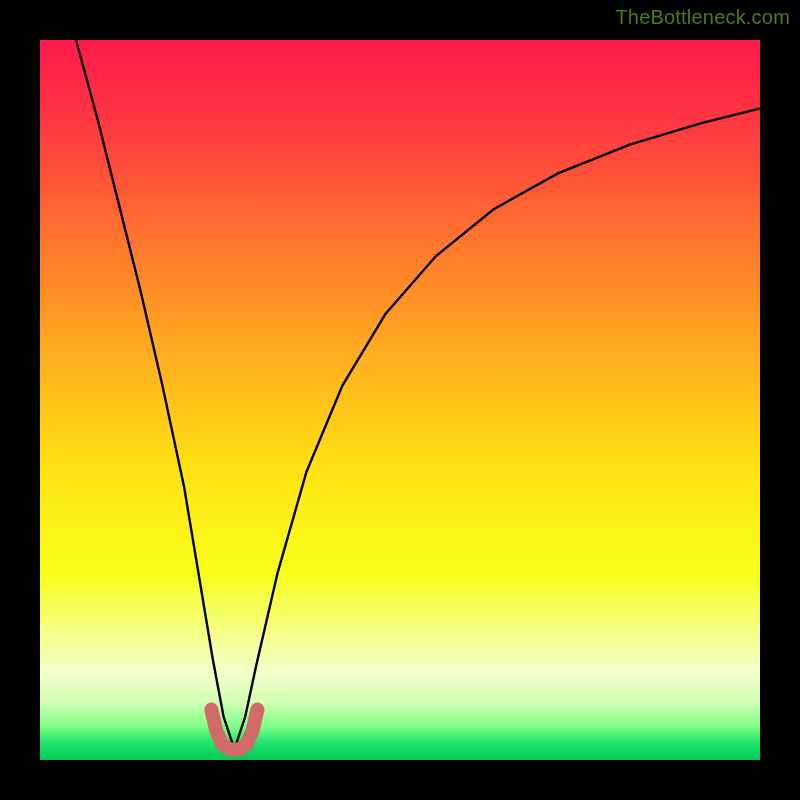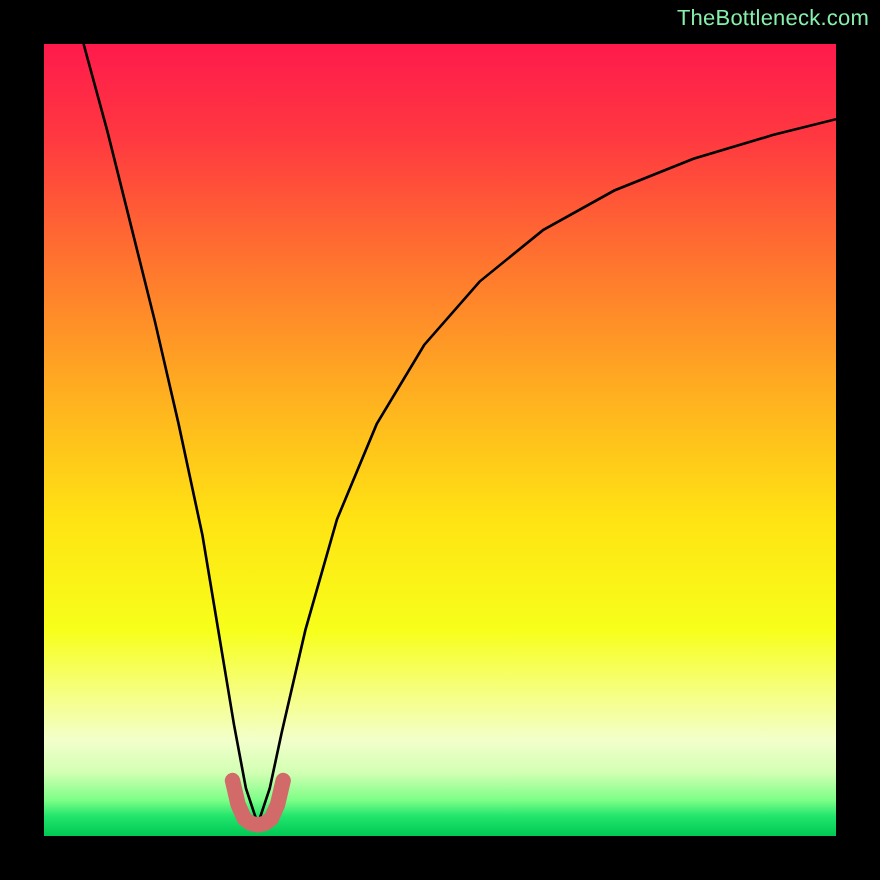--- a/index.html
+++ b/index.html
@@ -38,21 +38,21 @@
     position: absolute;
     left: 0;
     top: 0;
     width: 100%;
     height: 100%;
   }
   .watermark {
     position: absolute;
     top: 6px;
     right: 10px;
-    color: #86efac;
+    color: #4d7c0f;
     font-size: 20px;
     font-weight: 500;
     letter-spacing: 0.2px;
   }
 </style>
 </head>
 <body>
 
 <div class="frame">
 

